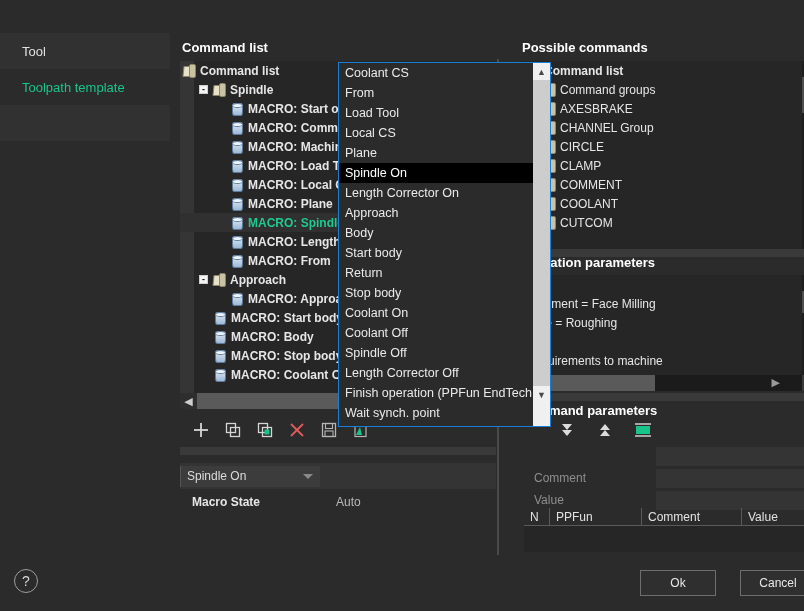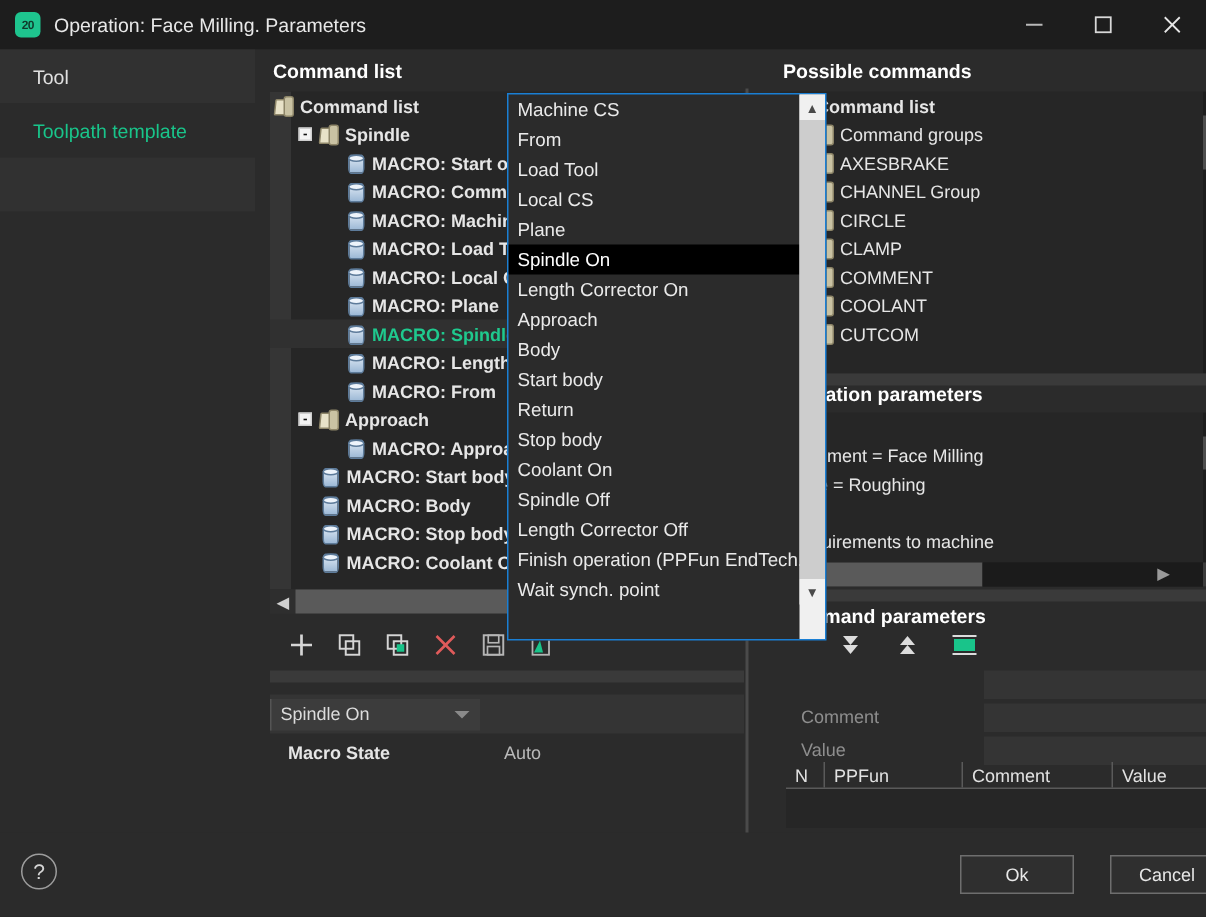--- a/index.html
+++ b/index.html
@@ -254,42 +254,20 @@
     height: 17px; display: flex; align-items: center; justify-content: center;
     color: #4a4a4a; font-size: 9px; background: #f0f0f0;
   }
   .dd-thumb { background: #cdcdcd; }
 </style>
 </head>
 <body>
 
 <div id="root">
 
-  <div class="titlebar">
-    <div class="app-icon">20</div>
-    <div class="title-text">Operation: Face Milling. Parameters</div>
-    <div class="win-btns">
-      <div class="win-btn">
-        <svg width="13" height="13" viewBox="0 0 13 13">
-            <line x1="1" y1="6.5" x2="12" y2="6.5" stroke="#b9b9b9" stroke-width="1.2"></line>
-          </svg>
-      </div>
-      <div class="win-btn">
-        <svg width="13" height="13" viewBox="0 0 13 13">
-            <rect x="1.5" y="1.5" width="10" height="10" fill="none" stroke="#d8d8d8" stroke-width="1.2"></rect>
-          </svg>
-      </div>
-      <div class="win-btn">
-        <svg width="13" height="13" viewBox="0 0 13 13">
-            <line x1="1.5" y1="1.5" x2="11.5" y2="11.5" stroke="#e6e6e6" stroke-width="1.2"></line>
-            <line x1="11.5" y1="1.5" x2="1.5" y2="11.5" stroke="#e6e6e6" stroke-width="1.2"></line>
-          </svg>
-      </div>
-    </div>
-  </div>
 
   <div class="sidebar">
     <div class="side-item alt">
       <span>Tool</span>
     </div>
     <div class="side-item active">
       <span>Toolpath template</span>
     </div>
     <div class="side-filler"></div>
   </div>
@@ -589,33 +567,34 @@
             <div class="pcell" style="width: 100px;">Comment</div>
             <div class="pcell" style="width: 77px;">Value</div>
           </div>
         <div class="pbody"></div>
       </div>
     </div>
   </div>
 
   <div class="dropdown">
     <div class="dd-list" id="dd-rows">
-        <div class="ditem">Machine CS</div>
+        <div class="ditem">Coolant CS</div>
         <div class="ditem">From</div>
         <div class="ditem">Load Tool</div>
         <div class="ditem">Local CS</div>
         <div class="ditem">Plane</div>
         <div class="ditem sel">Spindle On</div>
         <div class="ditem">Length Corrector On</div>
         <div class="ditem">Approach</div>
         <div class="ditem">Body</div>
         <div class="ditem">Start body</div>
         <div class="ditem">Return</div>
         <div class="ditem">Stop body</div>
         <div class="ditem">Coolant On</div>
+        <div class="ditem">Coolant Off</div>
         <div class="ditem">Spindle Off</div>
         <div class="ditem">Length Corrector Off</div>
         <div class="ditem">Finish operation (PPFun EndTech...</div>
         <div class="ditem">Wait synch. point</div>
       </div>
     <div class="dd-sb">
       <div class="dd-arrow">▲</div>
       <div class="dd-thumb" style="height:306px"></div>
       <div class="dd-arrow">▼</div>
     </div>

